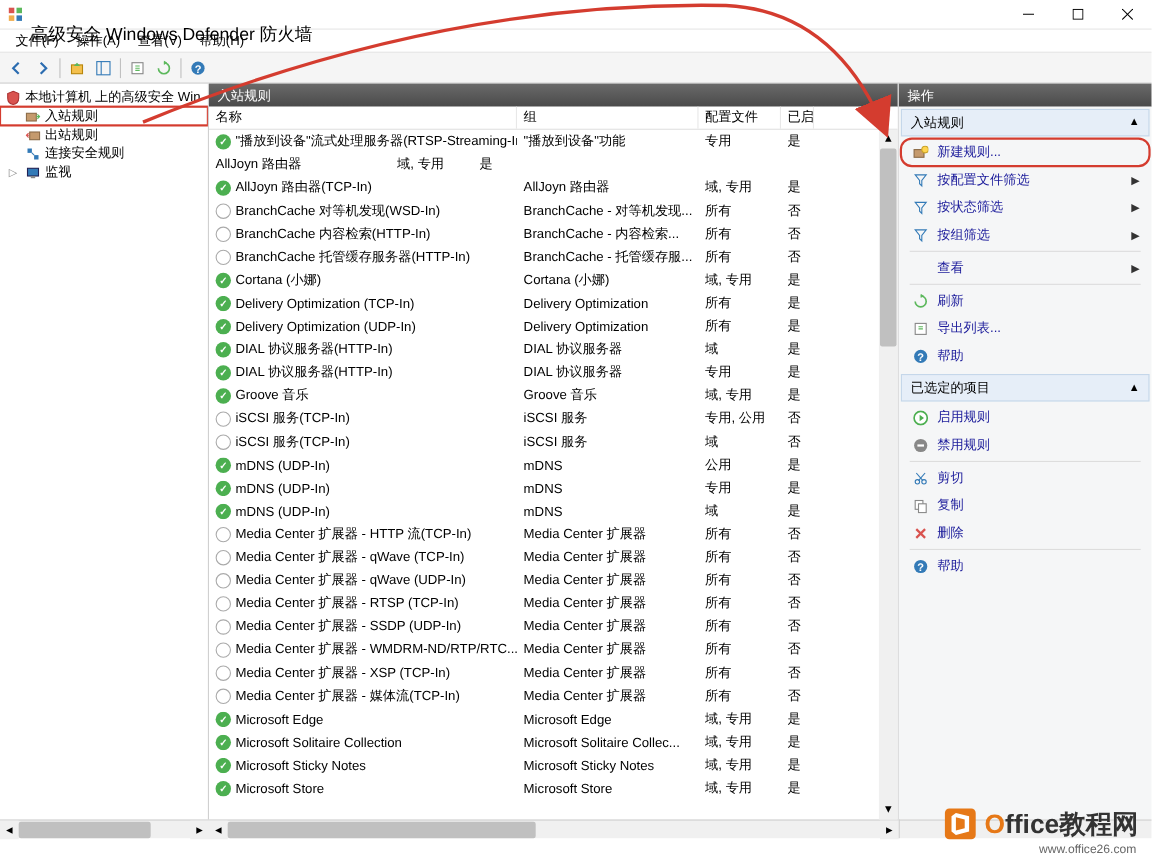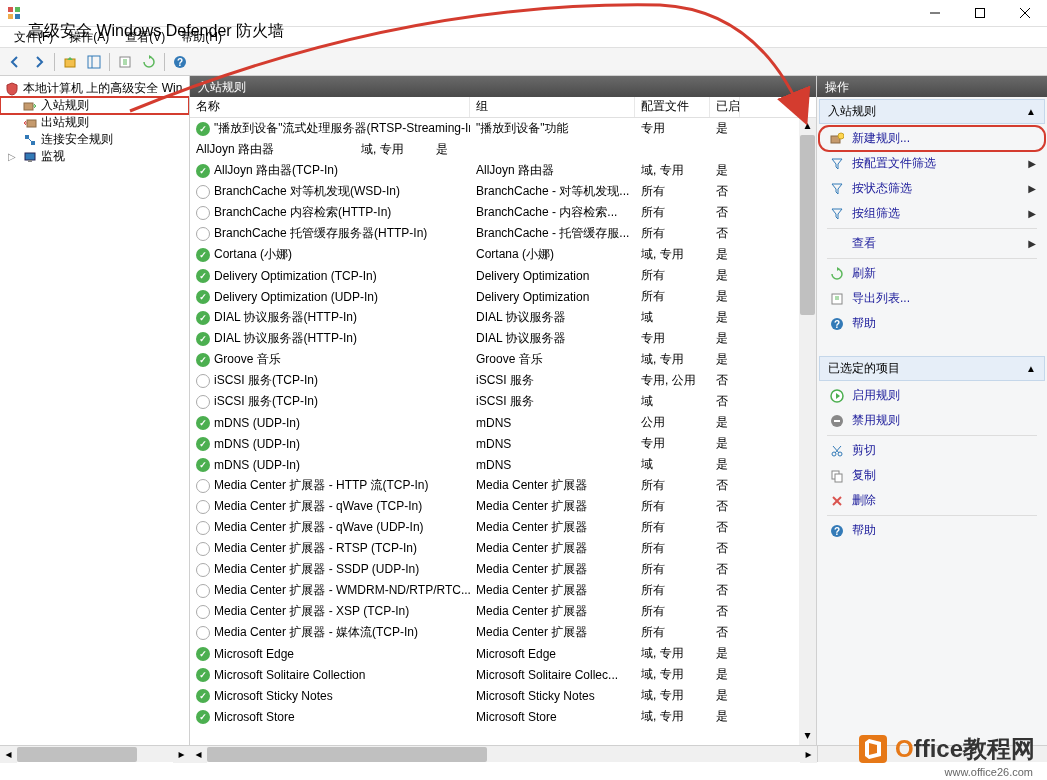--- a/index.html
+++ b/index.html
@@ -560,21 +560,21 @@
       <div class="action-item">
         <span class="ai-icon">
             <svg width="14" height="14">
               <circle cx="7" cy="7" r="6" fill="#337ab7"></circle>
               <text x="7" y="11" text-anchor="middle" fill="#fff" font-size="10" font-weight="bold">?</text>
             </svg>
           </span>
         <span>帮助</span>
       </div>
 
-      <div class="action-section-h" style="margin-top:20px;">
+      <div class="action-section-h" style="margin-top:4px;">
         <span>已选定的项目</span>
           <span class="arrow">▲</span>
       </div>
       <div class="action-item">
         <span class="ai-icon">
             <svg width="14" height="14">
               <circle cx="7" cy="7" r="6" fill="#fff" stroke="#4caf50" stroke-width="1.5"></circle>
               <path d="M6 4 L10 7 L6 10 Z" fill="#4caf50"></path>
             </svg>
           </span>

